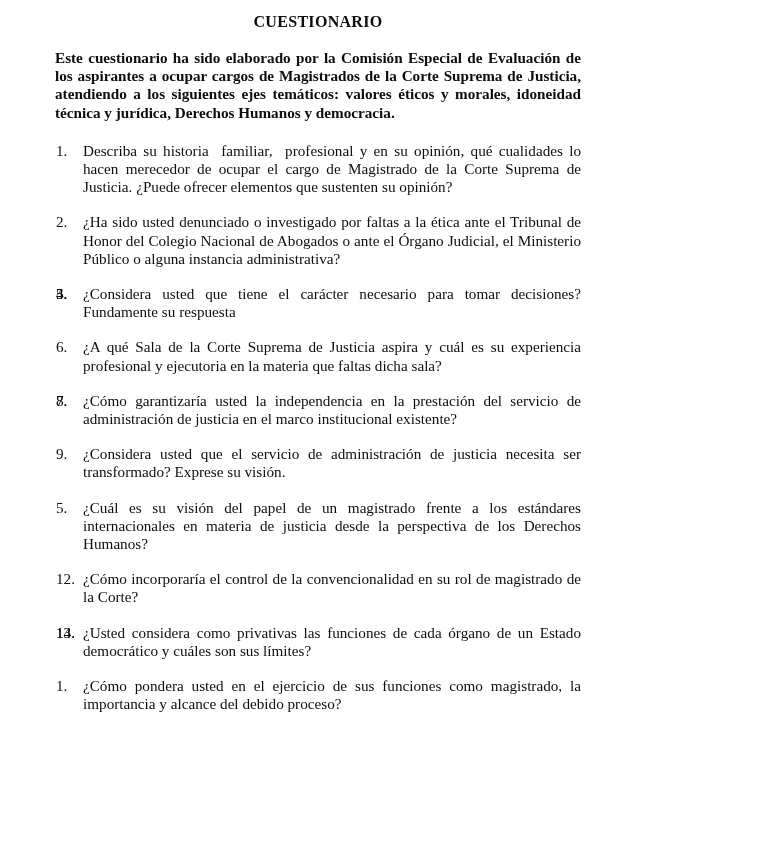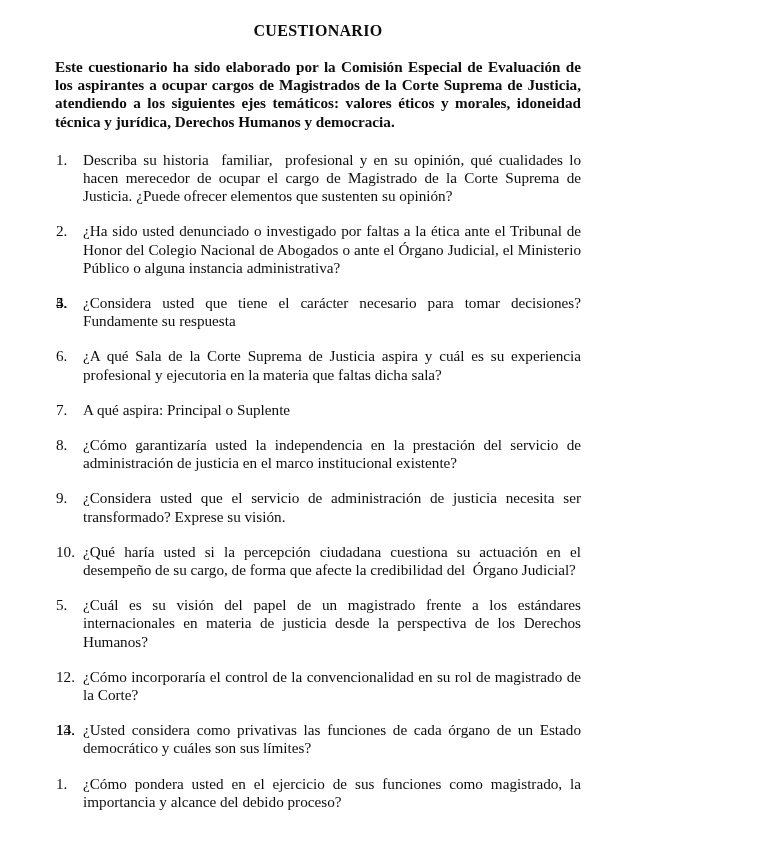--- a/index.html
+++ b/index.html
@@ -7,21 +7,21 @@
     width: 780px;
     height: 862px;
     background: #ffffff;
     font-family: "Liberation Serif", "DejaVu Serif", serif;
     color: #0d0d0d;
     overflow: hidden;
   }
   .page {
     width: 658px;
     height: 862px;
-    padding: 22px 77px 0 55px;
+    padding: 13px 77px 0 55px;
   }
   .doc-title {
     font-size: 16px;
     font-weight: bold;
     text-align: center;
     line-height: 18px;
     letter-spacing: 0.3px;
     margin: 0 0 18px 0;
   }
   .intro {
@@ -82,34 +82,31 @@
 
       <li class="question">
         <span class="qnum">5.</span><span class="qtext">¿Considera usted que tiene el carácter necesario para tomar decisiones? Fundamente su respuesta</span>
       </li>
 
       <li class="question">
         <span class="qnum">6.</span><span class="qtext">¿A qué Sala de la Corte Suprema de Justicia aspira y cuál es su experiencia profesional y ejecutoria en la materia que faltas dicha sala?</span>
       </li>
 
       <li class="question">
-        <span class="qnum">7.</span><span class="qtext">A qué aspira: Principal o Suplente</span>
+        <span class="qnum">7.</span>
       </li>
 
       <li class="question">
         <span class="qnum">8.</span><span class="qtext">¿Cómo garantizaría usted la independencia en la prestación del servicio de administración de justicia en el marco institucional existente?</span>
       </li>
 
       <li class="question">
         <span class="qnum">9.</span><span class="qtext">¿Considera usted que el servicio de administración de justicia necesita ser transformado? Exprese su visión.</span>
       </li>
 
-      <li class="question">
-        <span class="qnum">10.</span><span class="qtext">¿Qué haría usted si la percepción ciudadana cuestiona su actuación en el desempeño de su cargo, de forma que afecte la credibilidad del  Órgano Judicial?</span>
-      </li>
 
       <li class="question">
         <span class="qnum">5.</span><span class="qtext">¿Cuál es su visión del papel de un magistrado frente a los estándares internacionales en materia de justicia desde la perspectiva de los Derechos Humanos?</span>
       </li>
 
       <li class="question">
         <span class="qnum">12.</span><span class="qtext">¿Cómo incorporaría el control de la convencionalidad en su rol de magistrado de la Corte?</span>
       </li>
 
       <li class="question">

